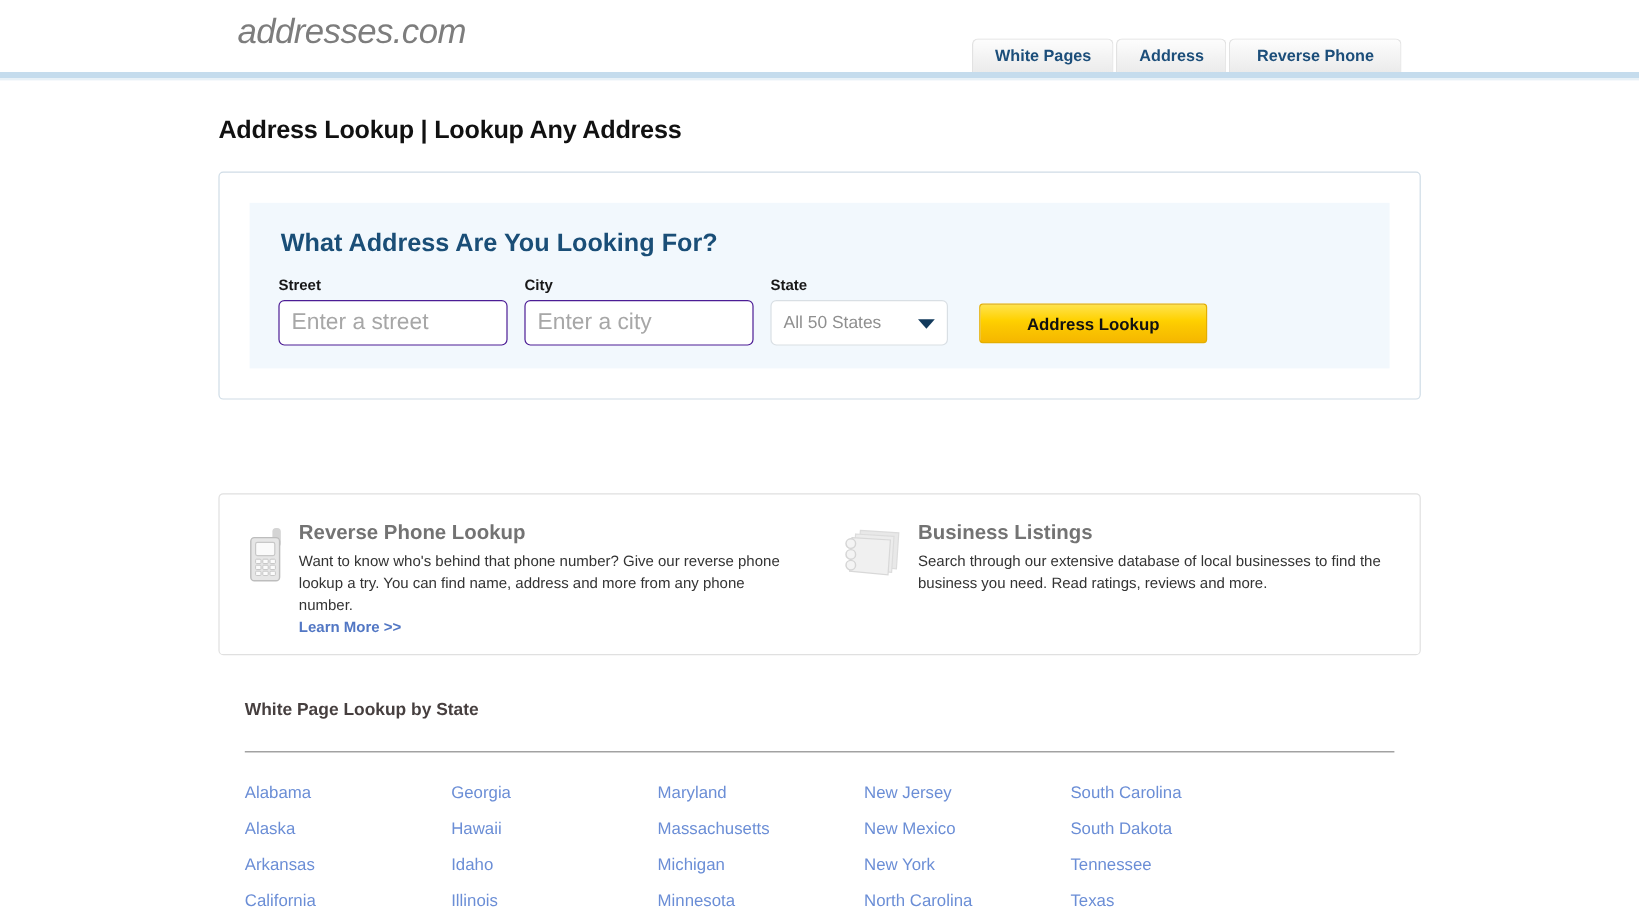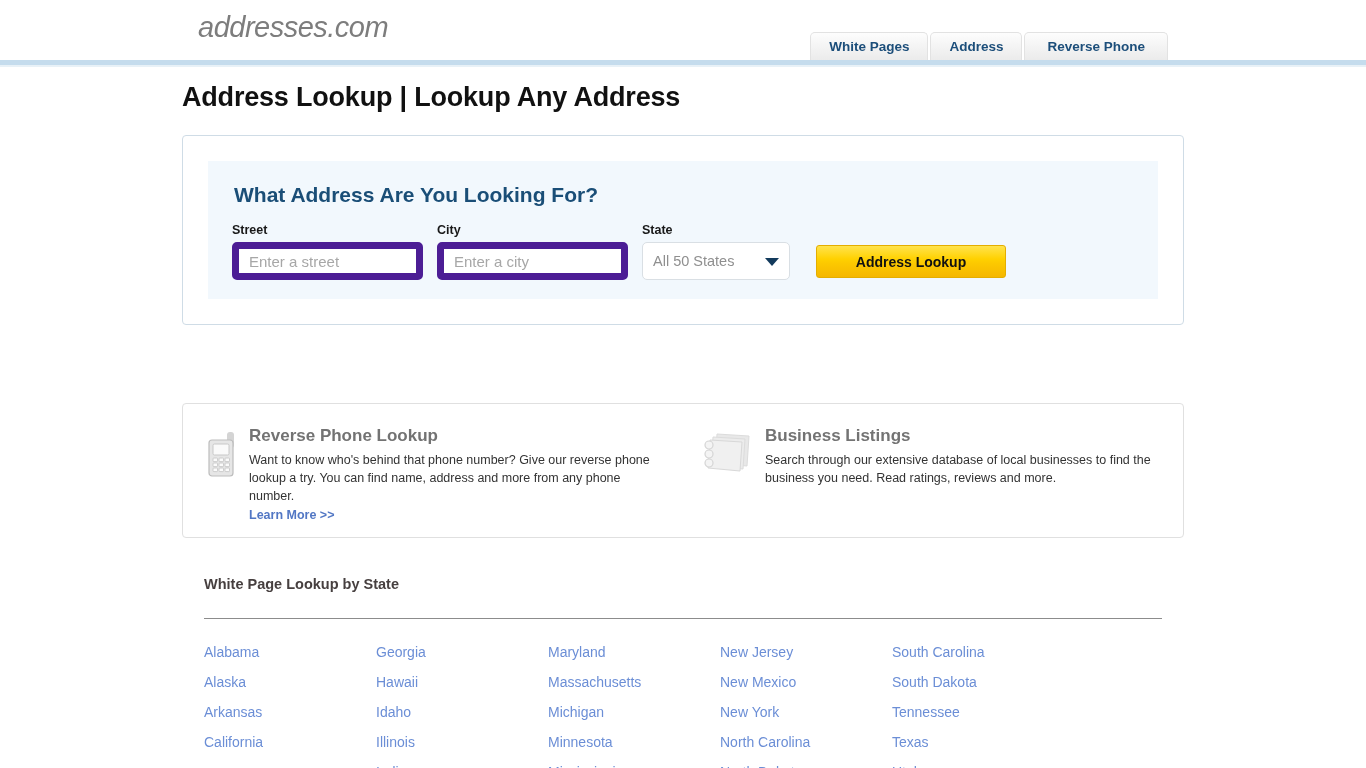--- a/index.html
+++ b/index.html
@@ -69,25 +69,25 @@
     width: 1366px;
     padding: 0;
   }
   .content {
     width: 1002px;
     margin: 0 auto;
     position: relative;
   }
 
   .page-title {
-    font-size: 27px;
+    font-size: 21px;
     font-weight: bold;
     color: #111111;
     margin: 0;
-    padding: 15px 0 0 0;
+    padding: 30px 0 0 0;
     letter-spacing: -0.2px;
   }
 
   
   .search-panel {
     margin-top: 22px;
     border: 1px solid #cfdce6;
     border-radius: 4px;
     background: #ffffff;
     padding: 25px;
@@ -112,25 +112,25 @@
   .field { display: flex; flex-direction: column; }
   .field-label {
     font-size: 12.5px;
     font-weight: bold;
     color: #181818;
     margin-bottom: 5px;
   }
   .text-input {
     width: 191px;
     height: 38px;
-    border: 7px solid #4c1d95;
+    border: 1px solid #4c1d95;
     border-radius: 5px;
     background: #ffffff;
     padding: 2px 10px;
-    font-size: 15px;
+    font-size: 19px;
     color: #333333;
     font-family: "Liberation Sans", sans-serif;
     outline: none;
   }
   .text-input::placeholder { color: #a7a7a7; }
 
   .select-wrap { position: relative; width: 148px; }
   .select-input {
     width: 148px;
     height: 38px;

